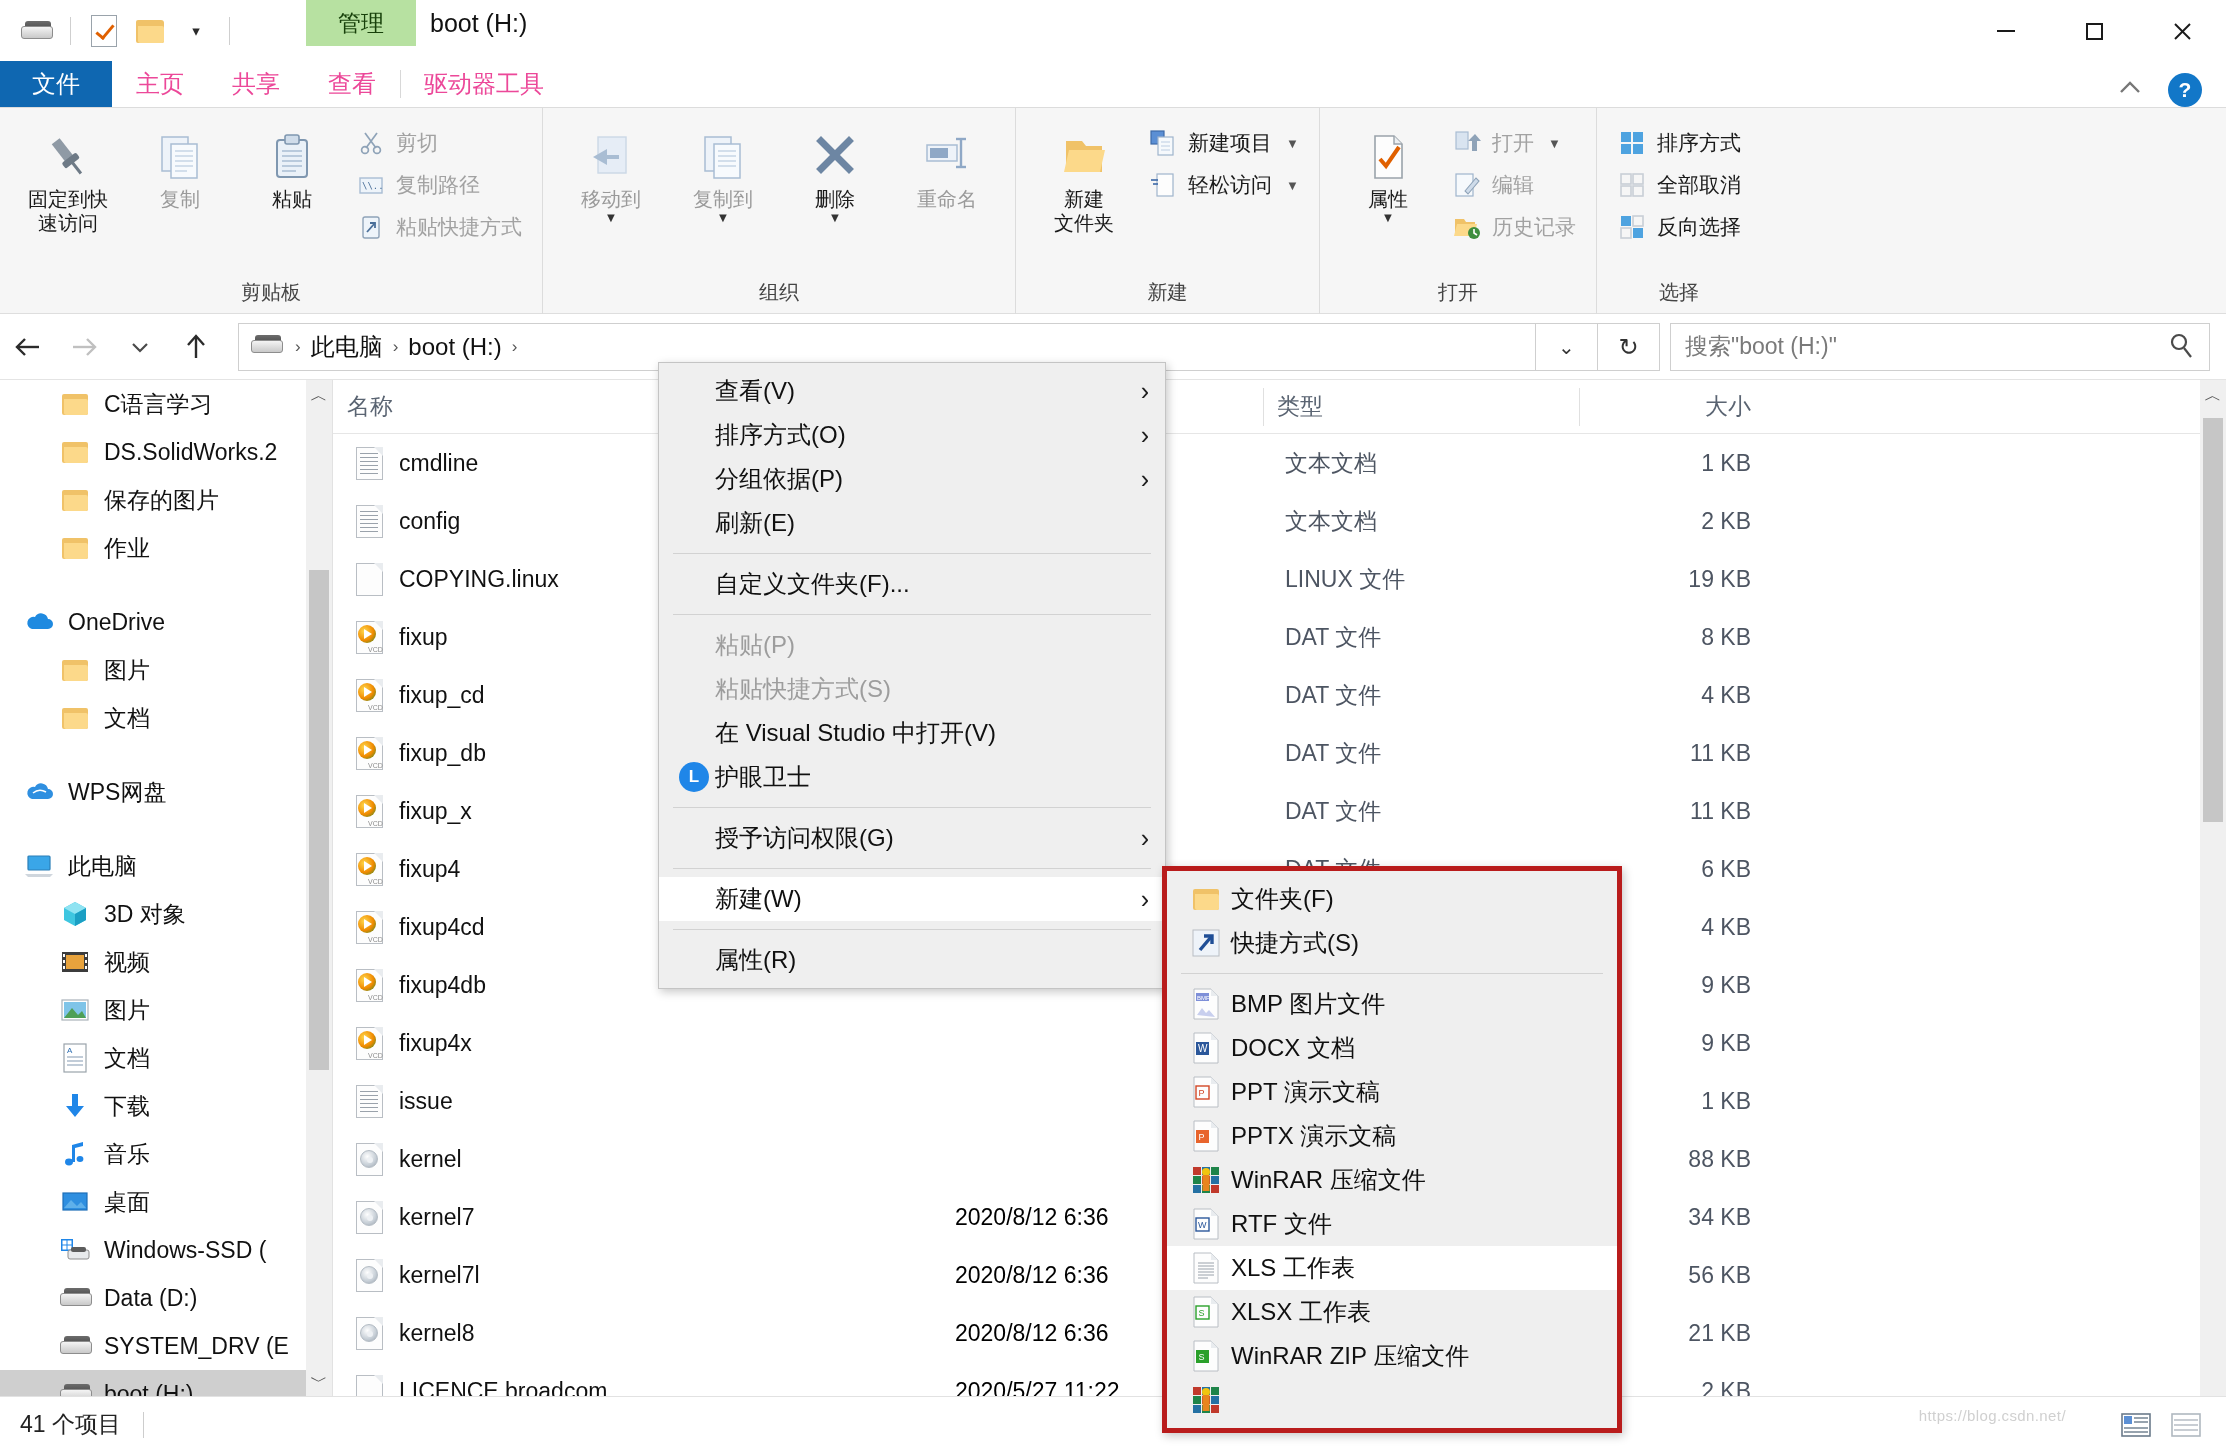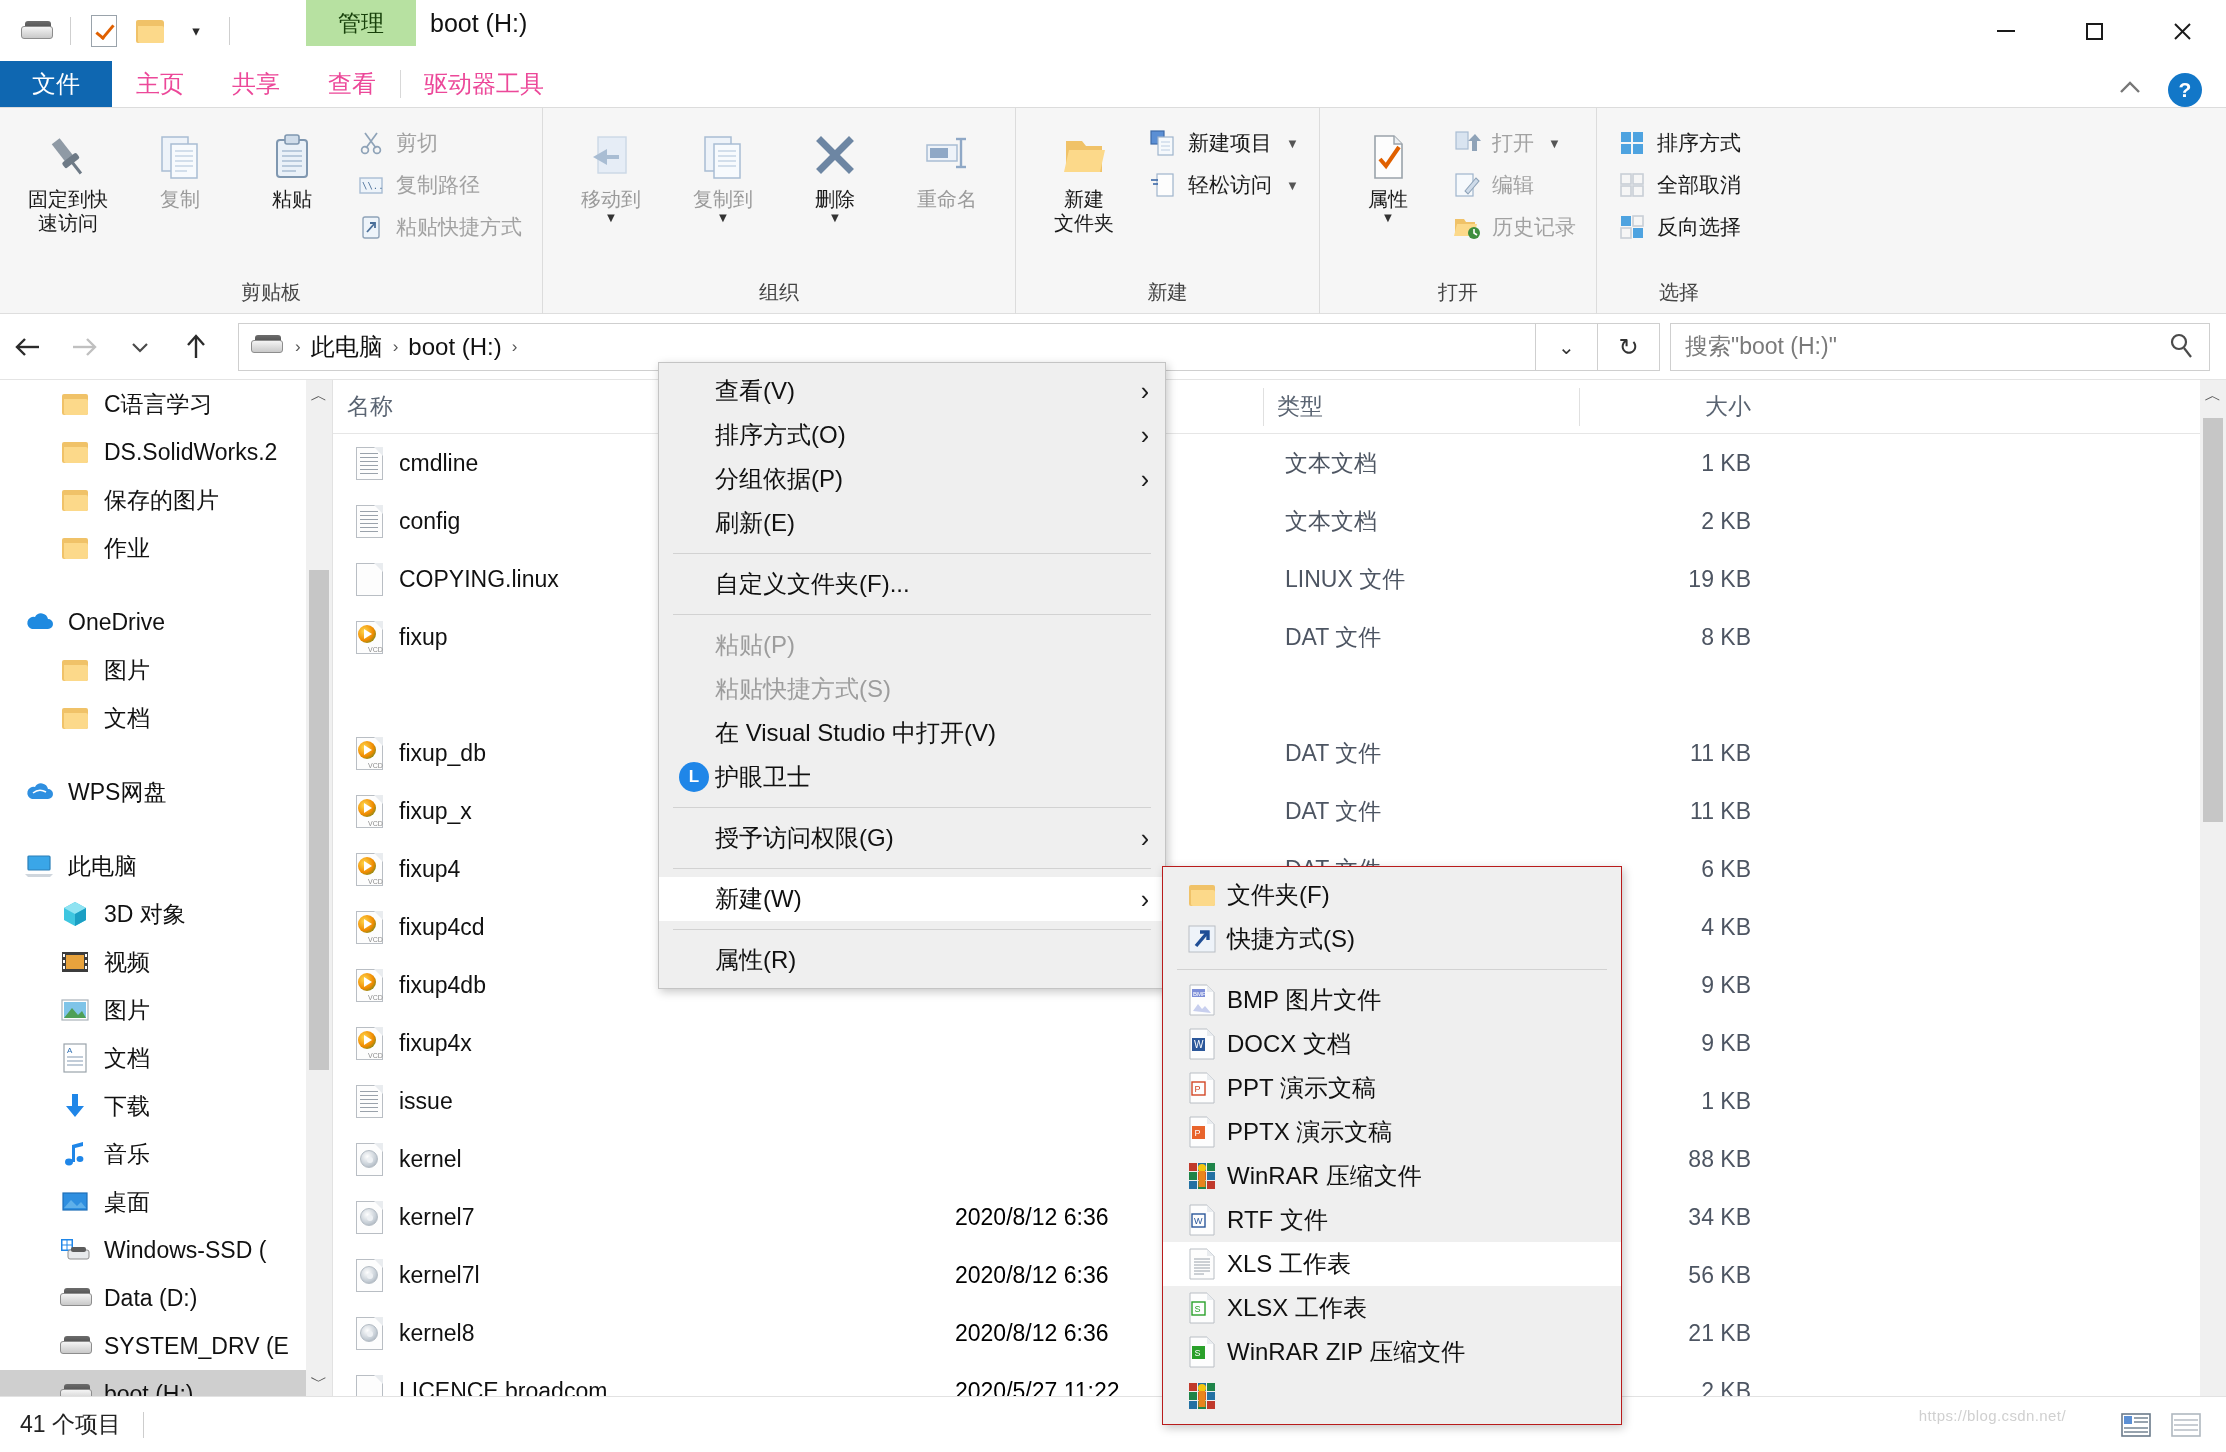--- a/index.html
+++ b/index.html
@@ -315,21 +315,21 @@
   }
   .mi.hl { background: #ffffff; }
   .mi.dis { color: #9d9d9d; }
   .mi .micon { width: 42px; height: 34px; display: flex; align-items: center; justify-content: center; flex: 0 0 42px; }
   .mi .mlabel { flex: 1; }
   .mi .marrow { font-size: 25px; color: #1e1e1e; font-weight: 300; }
   .msep { height: 1px; background: #d2d2d2; margin: 8px 14px; }
 
   .submenu {
     position: absolute; left: 1162px; top: 866px; width: 460px;
-    background: #efefef; border: 1px solid #b91c1c;
+    background: #efefef; border: 5px solid #b91c1c;
     box-shadow: 2px 3px 9px rgba(0,0,0,.22);
     padding: 6px 0;
     z-index: 60;
   }
   .submenu .mi { padding-left: 14px; }
   .submenu .mi .micon { width: 50px; flex: 0 0 50px; }
 
   
   .ic-folder { width: 26px; height: 21px; position: relative; }
   .ic-folder .b { position: absolute; inset: 0; background: #f0c268; border-radius: 2px; }
@@ -1023,20 +1023,28 @@
                 <span class="di-vcd"></span>
                 <span class="di-vcdtxt">VCD</span>
               </span>
               <span>fixup</span>
             </div>
           <div class="f-date"></div>
           <div class="f-type">DAT 文件</div>
           <div class="f-size">8 KB</div>
         </div>
         <div class="row">
+          <div class="f-name">
+              <span class="fileicon">
+                <span class="di"></span>
+                <span class="di-vcd"></span>
+                <span class="di-vcdtxt">VCD</span>
+              </span>
+              <span>fixup_cd</span>
+            </div>
           <div class="f-date"></div>
           <div class="f-type">DAT 文件</div>
           <div class="f-size">4 KB</div>
         </div>
         <div class="row">
           <div class="f-name">
               <span class="fileicon">
                 <span class="di"></span>
                 <span class="di-vcd"></span>
                 <span class="di-vcdtxt">VCD</span>

